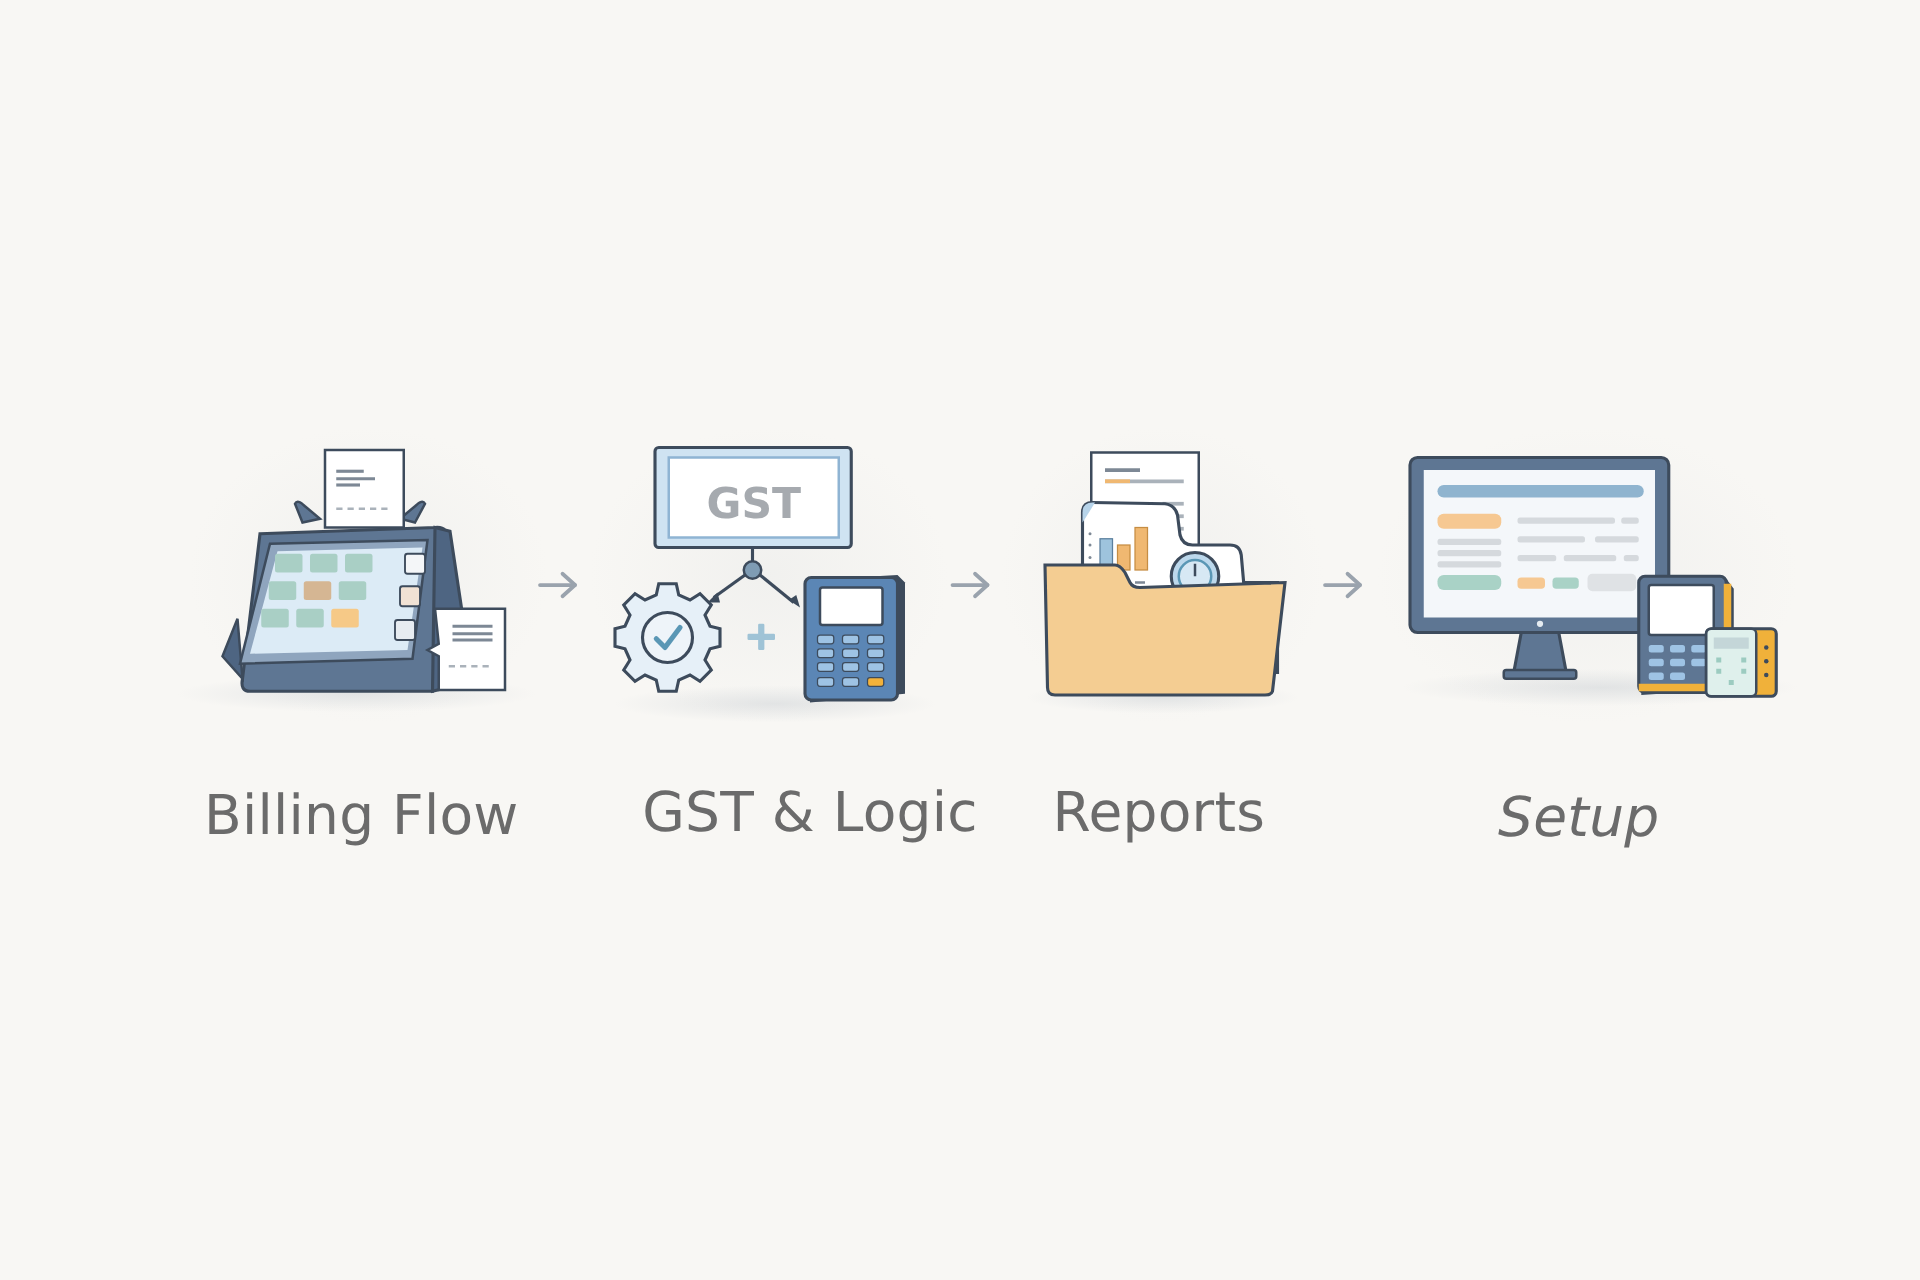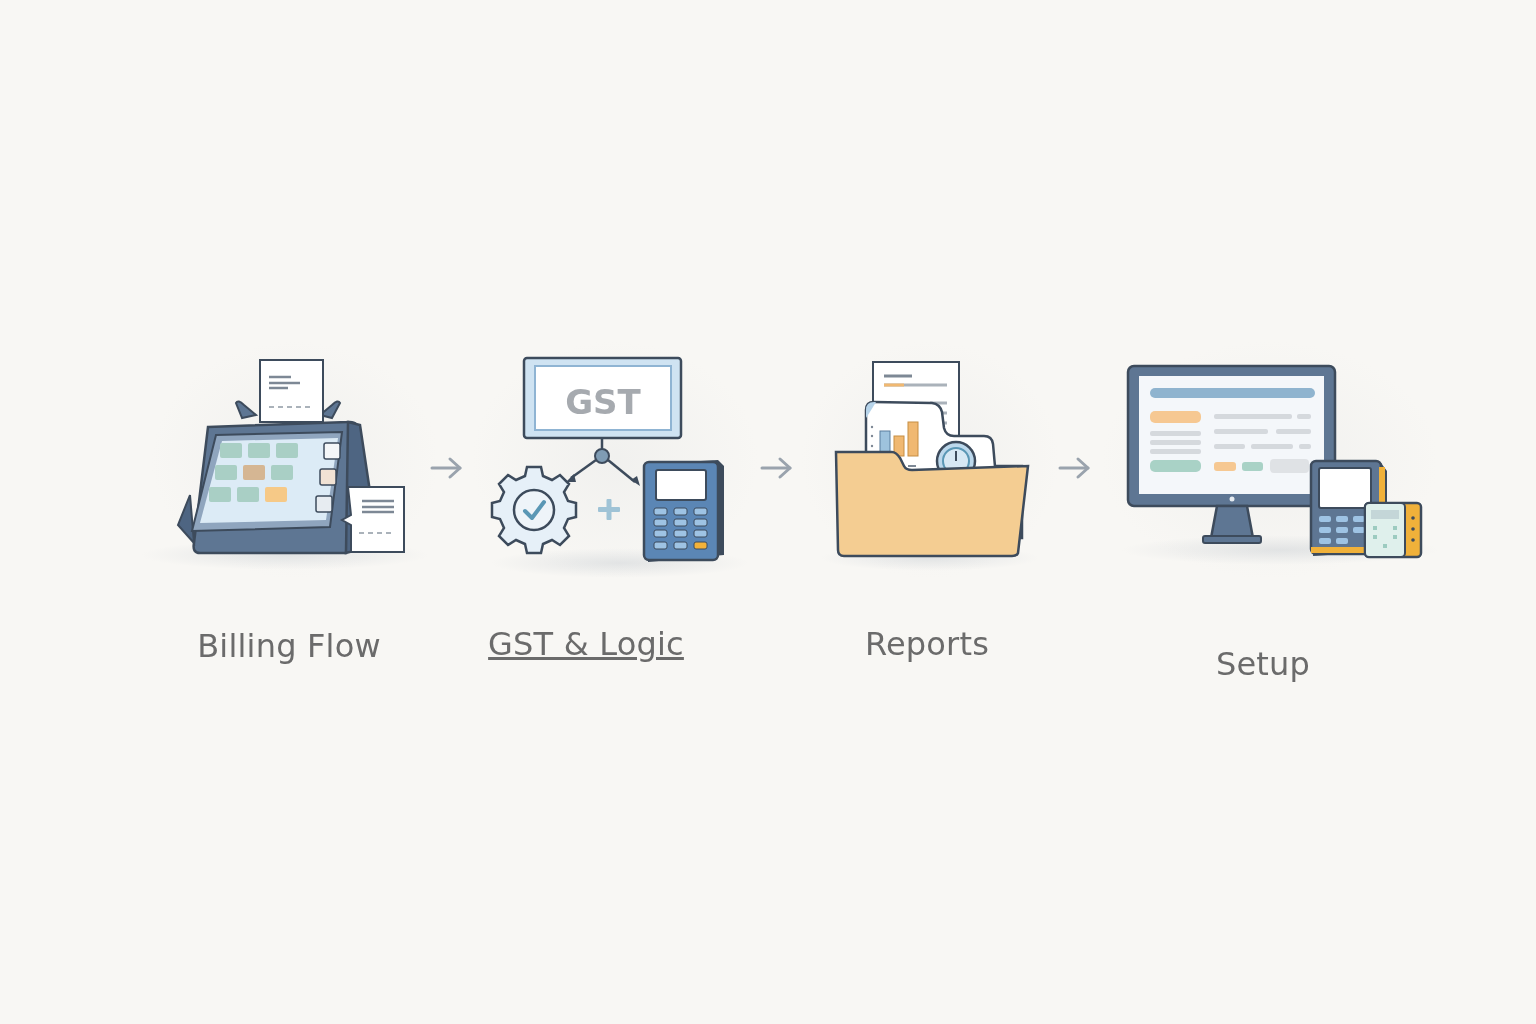--- a/index.html
+++ b/index.html
@@ -6,21 +6,21 @@
   body {
     width: 1536px; height: 1024px;
     background: #f8f7f4;
     position: relative; overflow: hidden;
     font-family: "DejaVu Sans", "Liberation Sans", sans-serif;
   }
   .step { position: absolute; }
   .step svg { display: block; overflow: visible; }
   .label {
     position: absolute;
-    font-size: 32px;
+    font-size: 44px;
     color: #6b6b6b;
     font-weight: 400;
     white-space: nowrap;
     transform: translateX(-50%);
     letter-spacing: 0.2px;
   }
   .arrow { position: absolute; }
   .halo {
     position: absolute; border-radius: 50%;
     background: radial-gradient(ellipse at center, rgba(240,240,238,0.9) 0%, rgba(248,247,244,0) 70%);
@@ -241,15 +241,15 @@
       <rect x="268" y="172" width="4" height="4" fill="#9ccbc0"></rect>
       <rect x="258" y="181" width="4" height="4" fill="#9ccbc0"></rect>
       <circle cx="288" cy="155" r="1.8" fill="#3d4b5c"></circle>
       <circle cx="288" cy="166" r="1.8" fill="#3d4b5c"></circle>
       <circle cx="288" cy="177" r="1.8" fill="#3d4b5c"></circle>
     </g>
   </svg>
 </div>
 
 <div class="label" style="left:289px;top:627px;">Billing Flow</div>
-<div class="label" style="left:586px;top:625px;text-decoration:underline;">GST &amp; Logic</div>
+<div class="label" style="left:648px;top:625px;">GST &amp; Logic</div>
 <div class="label" style="left:927px;top:625px;text-align:right;">Reports</div>
-<div class="label" style="left:1263px;top:645px;">Setup</div>
+<div class="label" style="left:1263px;top:629px;font-style:italic;">Setup</div>
 
 </body></html>

